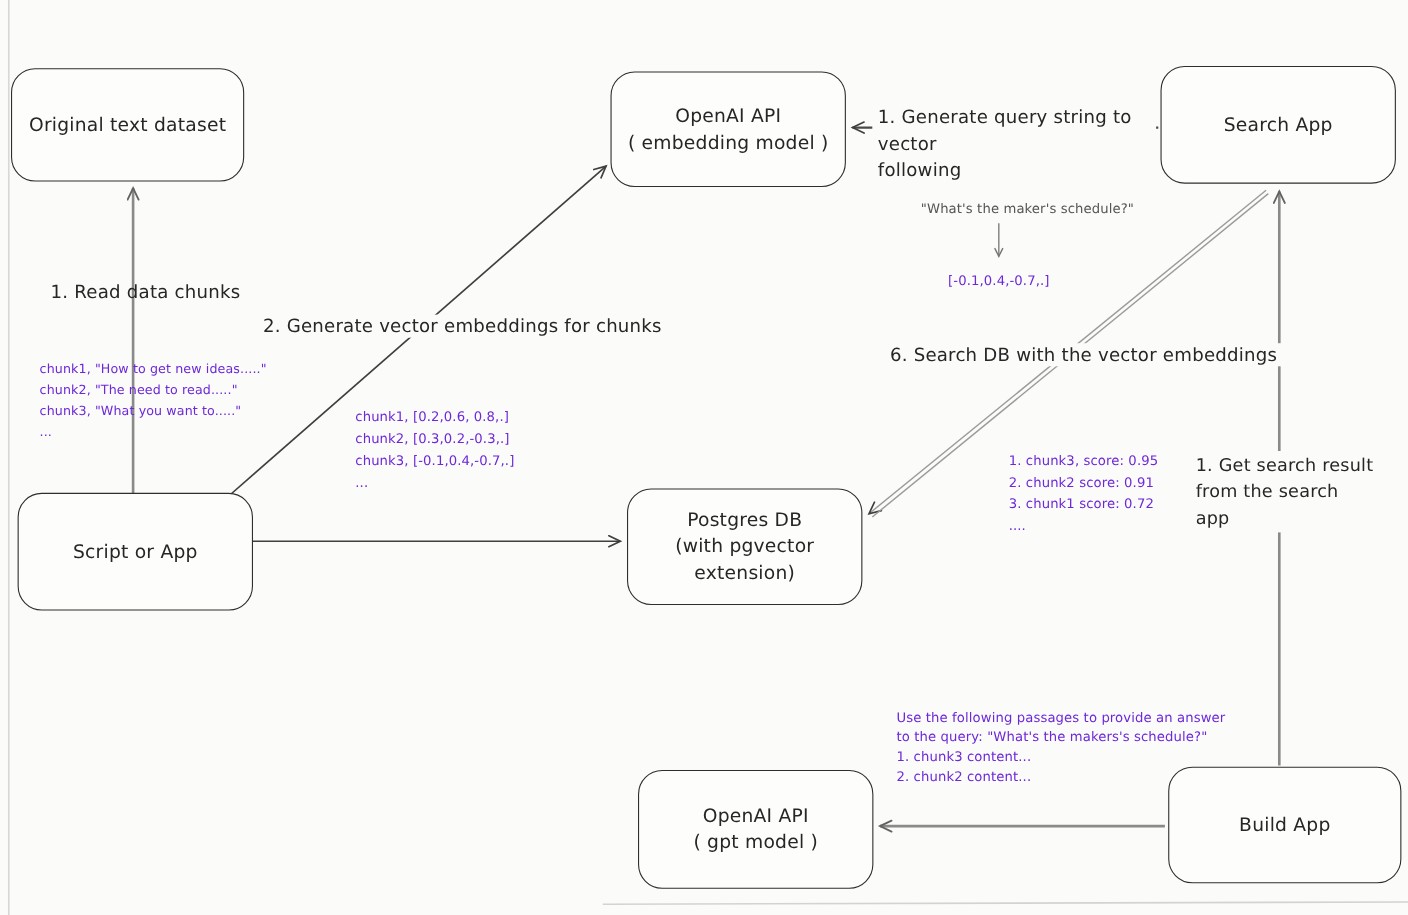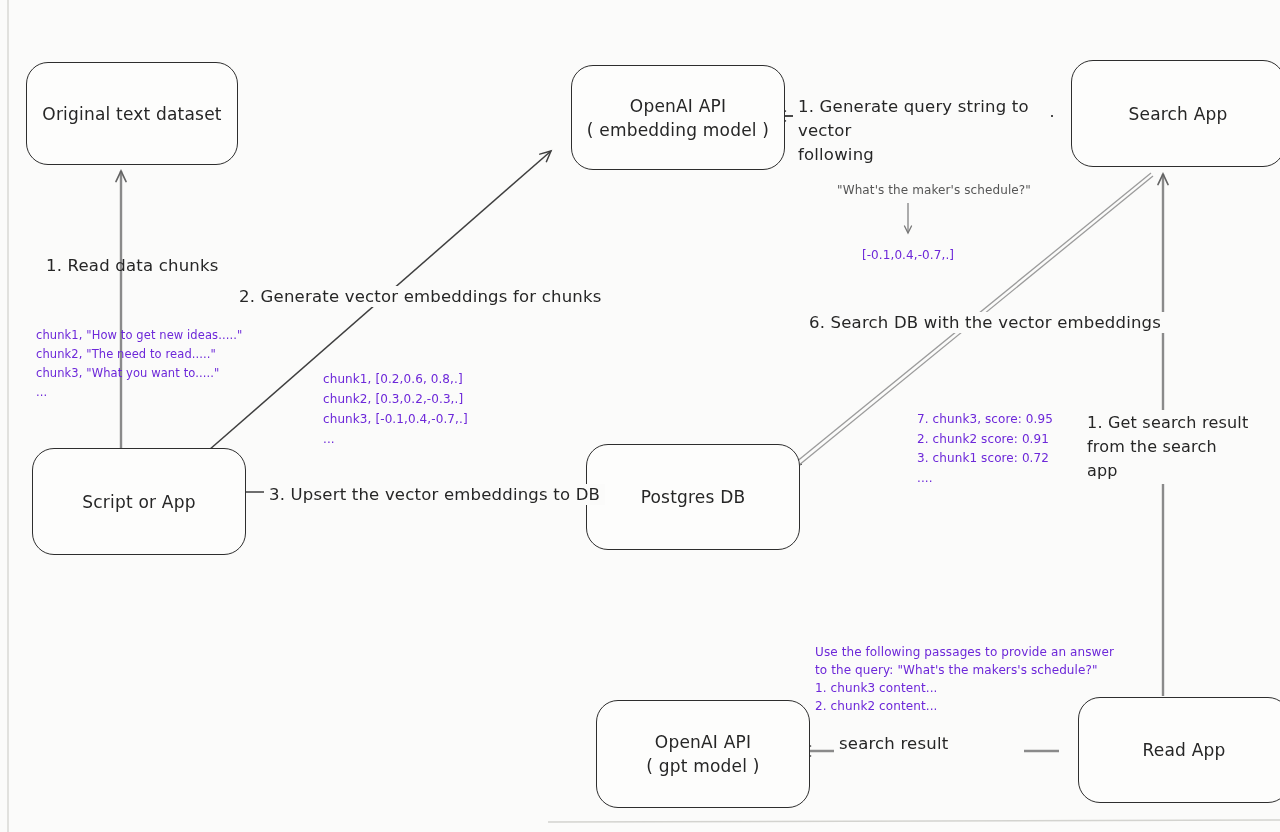--- a/index.html
+++ b/index.html
@@ -10,21 +10,20 @@
     color:#2b2b2b;
   }
   #wires{position:absolute;left:0;top:0;z-index:1;}
   .node{
     position:absolute;z-index:2;
     background:#fdfdfc;
     border:1.6px solid #2e2e2e;
     border-radius:22px;
     display:flex;flex-direction:column;align-items:center;justify-content:center;
     text-align:center;
-    margin-left:16px;
   }
   .node-label{font-size:17px;line-height:24px;color:#262626;letter-spacing:0.2px;}
   .arrow-label{
     position:absolute;z-index:3;
     font-size:16.5px;color:#262626;letter-spacing:0.2px;white-space:nowrap;
   }
   .arrow-label.masked{background:#fbfbfa;padding:1px 5px;}
   .arrow-label.two-line{white-space:normal;line-height:24px;}
   .annotation{
     position:absolute;z-index:3;
@@ -83,51 +82,50 @@
   <div class="node" style="left:16px;top:448px;width:212px;height:105px">
     <div class="node-label">Script or App</div>
   </div>
 
   <div class="node" style="left:1055px;top:60px;width:212px;height:105px">
     <div class="node-label">Search App</div>
   </div>
 
   <div class="node" style="left:570px;top:444px;width:212px;height:104px">
     <div class="node-label">Postgres DB</div>
+    <div class="node-label">(with pgvector extension)</div>
   </div>
 
   <div class="node" style="left:580px;top:700px;width:212px;height:106px">
     <div class="node-label">OpenAI API</div>
     <div class="node-label">( gpt model )</div>
   </div>
 
   <div class="node" style="left:1062px;top:697px;width:210px;height:104px">
-    <div class="node-label">Read App</div>
+    <div class="node-label">Build App</div>
   </div>
 
   <div class="arrow-label" style="left:46px;top:256px">1. Read data chunks</div>
 
   <div class="arrow-label masked" style="left:234px;top:286px">2. Generate vector embeddings for chunks</div>
 
-  <div class="arrow-label masked" style="left:264px;top:484px">3. Upsert the vector embeddings  to DB</div>
 
   <div class="arrow-label masked two-line" style="left:793px;top:94px;width:248px">
     <div>1. Generate query string to vector</div>
     <div>following</div>
   </div>
 
   <div class="arrow-label masked" style="left:804px;top:312px">6. Search DB with the vector embeddings</div>
 
   <div class="arrow-label masked two-line" style="left:1082px;top:410px;width:162px;font-size:16px">
     <div>1. Get search result</div>
     <div>from the search app</div>
   </div>
 
   <div class="arrow-label masked two-line" style="left:834px;top:731px;width:180px">
-    <div>search result</div>
   </div>
 
   <div class="annotation" style="left:36px;top:326px;font-size:11.5px">
     <div>chunk1, "How to get new ideas....."</div>
     <div>chunk2, "The need to read....."</div>
     <div>chunk3, "What you want to....."</div>
     <div>...</div>
   </div>
 
   <div class="annotation" style="left:323px;top:369px;line-height:20px">
@@ -135,21 +133,21 @@
     <div>chunk2, [0.3,0.2,-0.3,.]</div>
     <div>chunk3, [-0.1,0.4,-0.7,.]</div>
     <div>...</div>
   </div>
 
   <div class="annotation centered" style="left:834px;top:181px;width:200px;color:#555">"What's the maker's schedule?"</div>
 
   <div class="annotation centered" style="left:858px;top:246px;width:100px">[-0.1,0.4,-0.7,.]</div>
 
   <div class="annotation" style="left:917px;top:410px;line-height:19.5px">
-    <div>7. chunk3, score: 0.95</div>
+    <div>1. chunk3, score: 0.95</div>
     <div>2. chunk2 score: 0.91</div>
     <div>3. chunk1 score: 0.72</div>
     <div>....</div>
   </div>
 
   <div class="annotation" style="left:815px;top:643px;line-height:18px">
     <div>Use the following passages to provide an answer</div>
     <div>to the query: "What's the makers's schedule?"</div>
     <div>1. chunk3 content...</div>
     <div>2. chunk2 content...</div>

